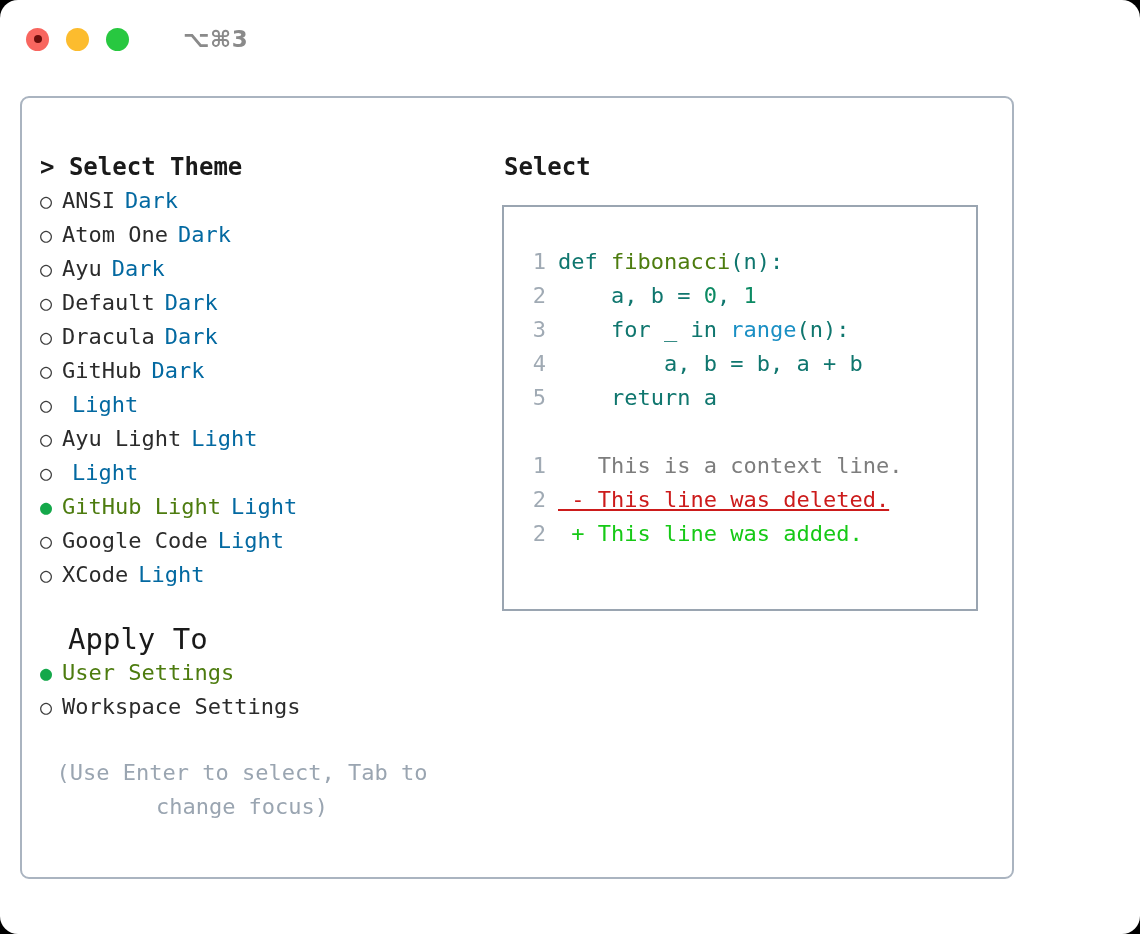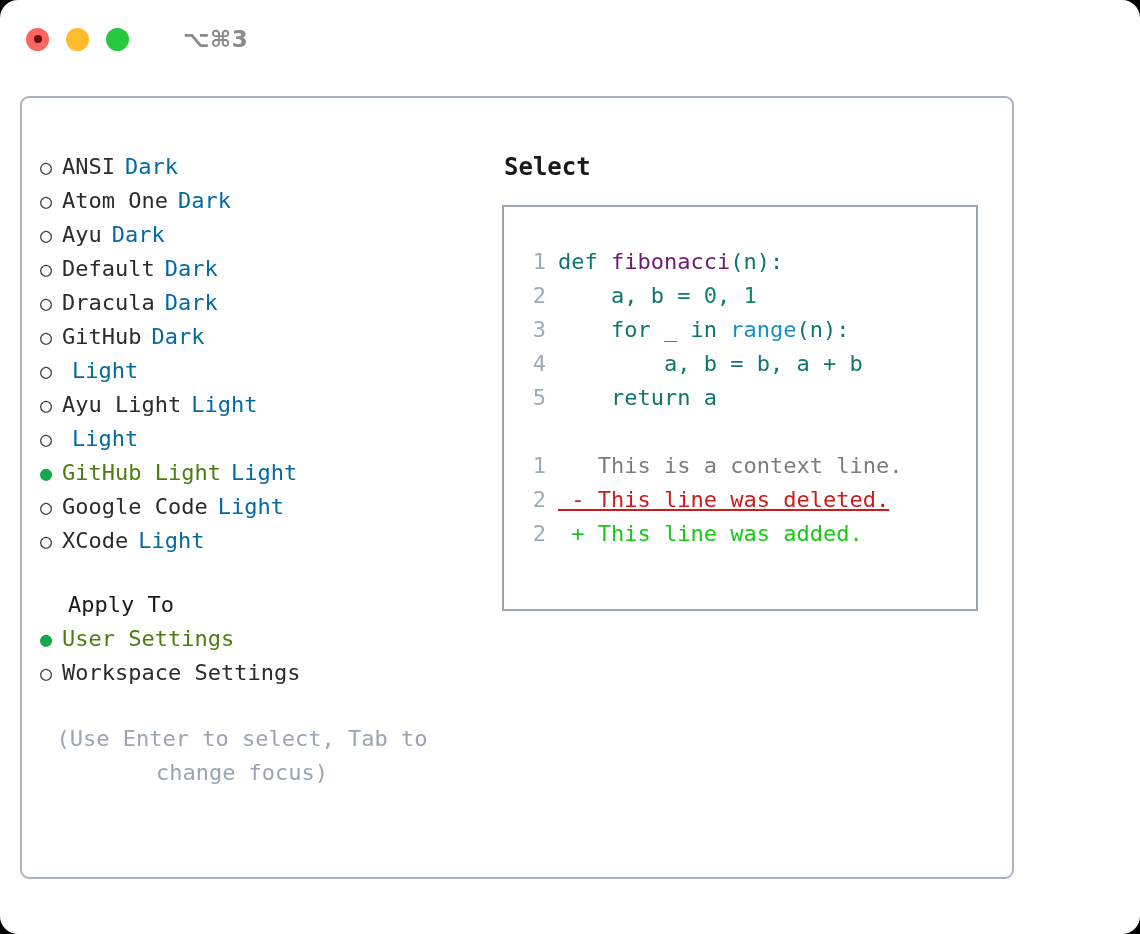--- a/index.html
+++ b/index.html
@@ -127,21 +127,21 @@
   .opt-row.selected .opt-label { color: #4d7c0f; }
   .opt-tag {
     color: #0369a1;
     margin-left: 10px;
   }
 
   .subsection {
     margin-top: 30px;
   }
   .subsection-title {
-    font-size: 22px;
+    font-size: 29px;
     color: #1a1a1a;
     line-height: 34px;
     padding-left: 28px;
     white-space: pre;
   }
 
   .hint {
     margin-top: 32px;
     font-size: 22px;
     color: #9aa5b1;
@@ -178,21 +178,21 @@
   }
   .ln {
     width: 32px;
     flex: 0 0 32px;
     text-align: right;
     color: #a0aab4;
     margin-right: 12px;
   }
   .code-text { color: #0f766e; }
 
-  .tok-fn   { color: #701a75; }
+  .tok-fn   { color: #4d7c0f; }
   .tok-num  { color: #0c8a63; }
   .tok-call { color: #1a8fc4; }
 
   .code-gap { height: 34px; }
 
   .diff-ctx  { color: #7d7d7d; }
   .diff-del  { color: #cc1b1b; text-decoration: underline; }
   .diff-add  { color: #16c916; }
 </style>
 </head>
@@ -209,20 +209,21 @@
       <div class="light green"></div>
     </div>
     <div class="title-shortcut">⌥⌘3</div>
   </div>
 
   <div class="panel">
     <div class="panel-inner">
 
       <div class="col-left">
 
+        <div class="section-title">&gt; Select Theme</div>
 
         <div>
           <div class="opt-row">
             <span class="bullet">○</span>
             <span class="opt-label">ANSI</span>
             <span class="opt-tag">Dark</span>
           </div>
           <div class="opt-row">
             <span class="bullet">○</span>
             <span class="opt-label">Atom One</span>

